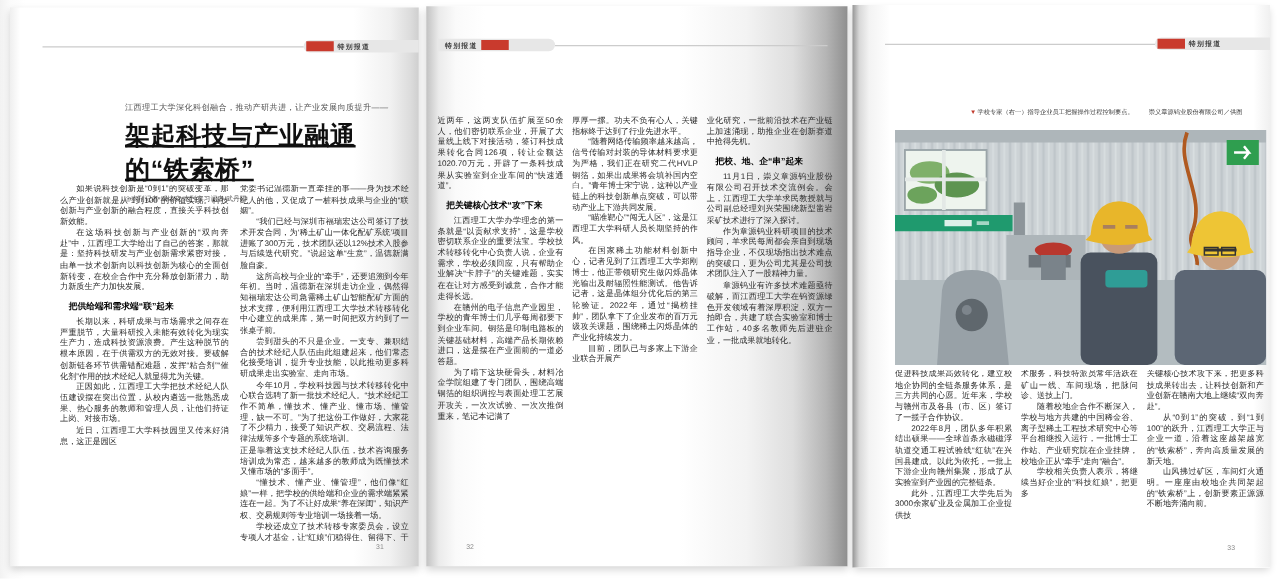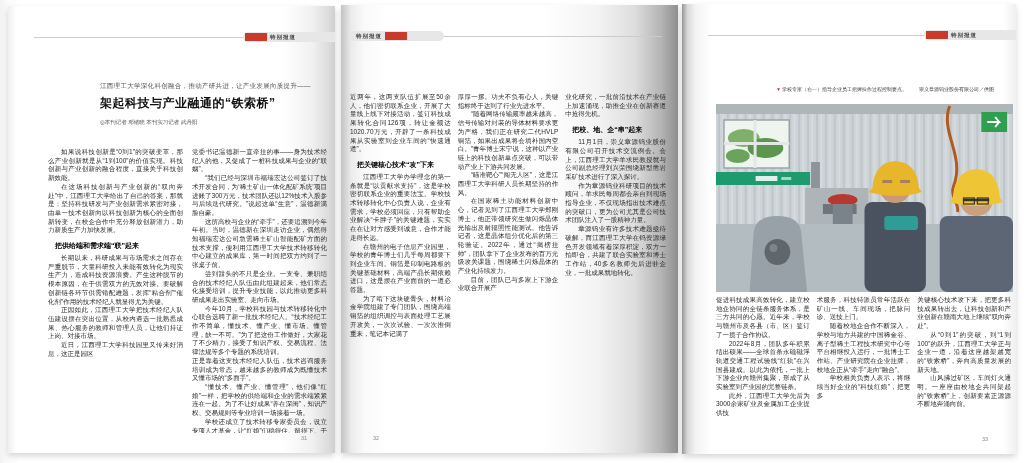--- a/index.html
+++ b/index.html
@@ -19,21 +19,21 @@
   .p33 .header{left:26px;right:0;}
   .rule{flex:1;height:1px;background:#cccccc;}
   .tag{height:10px;background:#e7e7e7;display:flex;align-items:center;gap:3px;flex:0 0 auto;}
   .tag-right{border-radius:5px 0 0 5px;padding:0 4px 0 2px;min-width:86px;}
   .tag-left{border-radius:0 5px 5px 0;padding:0 2px 0 6px;min-width:86px;}
   .tagbox{width:22px;height:8px;background:#c93a2d;flex:0 0 auto;}
   .tagtext{font-size:5.5px;font-weight:bold;color:#3c3c3c;letter-spacing:1px;white-space:nowrap;}
   
   .titleblock{position:absolute;left:92px;top:76px;right:10px;}
   .eyebrow{font-size:6.5px;color:#555;margin:0 0 4px;letter-spacing:.3px;}
-  .title{font-size:12px;font-weight:bold;color:#101010;margin:0 0 7px;letter-spacing:.5px;}
+  .title{font-size:20px;font-weight:bold;color:#101010;margin:0 0 7px;letter-spacing:.5px;text-decoration:underline;}
   .byline{font-size:5.5px;color:#555;}
   
   .cols{position:absolute;display:flex;overflow:hidden;}
   .p31 .cols{left:40px;right:8px;top:142px;bottom:20px;gap:9px;}
   .p32 .cols{left:9px;right:12px;top:88px;bottom:20px;gap:7px;}
   .p33 .cols{left:34px;right:5px;top:292px;bottom:20px;gap:7px;}
   .col{flex:1 1 0;overflow:hidden;}
   .col p{margin:0;font-size:6.5px;line-height:8.7px;text-align:justify;color:#2b2b2b;text-indent:2em;}
   .col p.noind{text-indent:0;}
   .col h3{margin:6px 0 4px;font-size:7px;line-height:9px;font-weight:bold;color:#000;text-indent:1em;}

